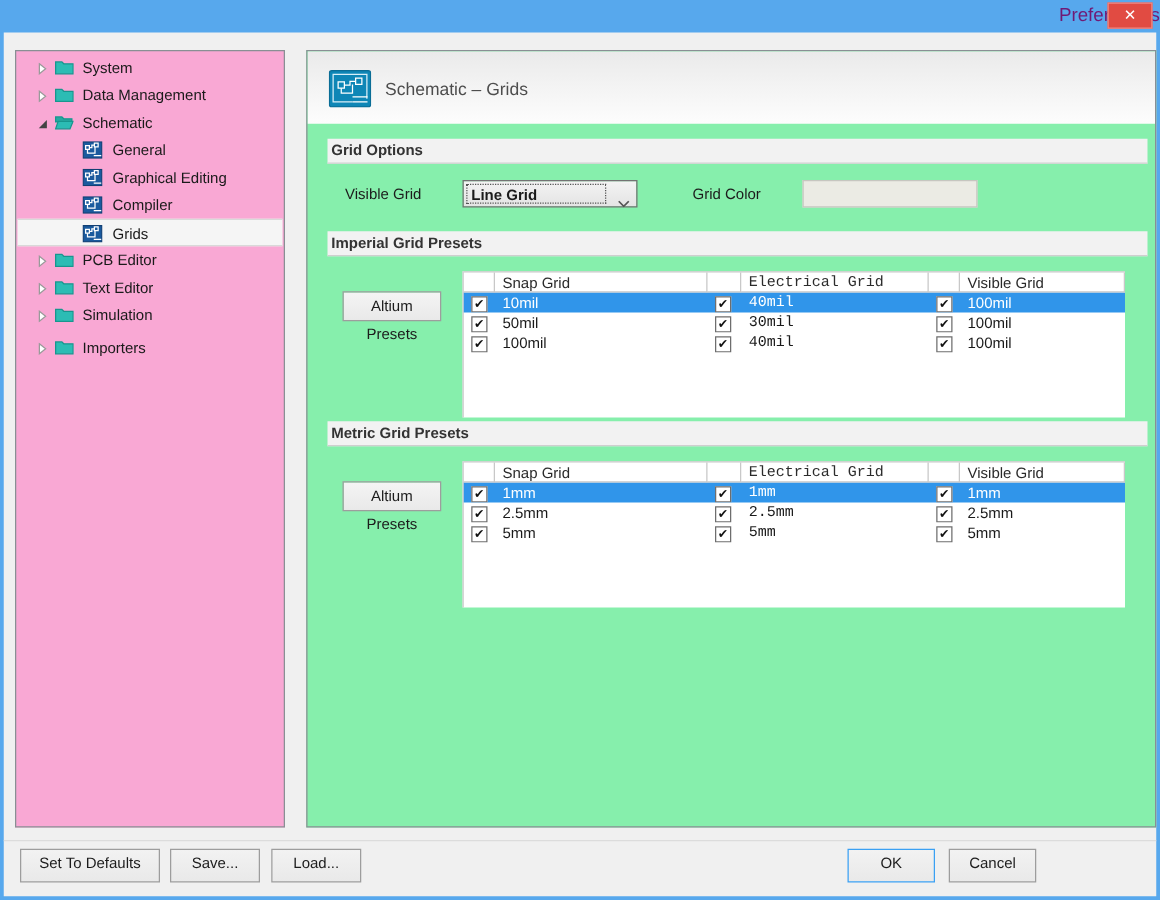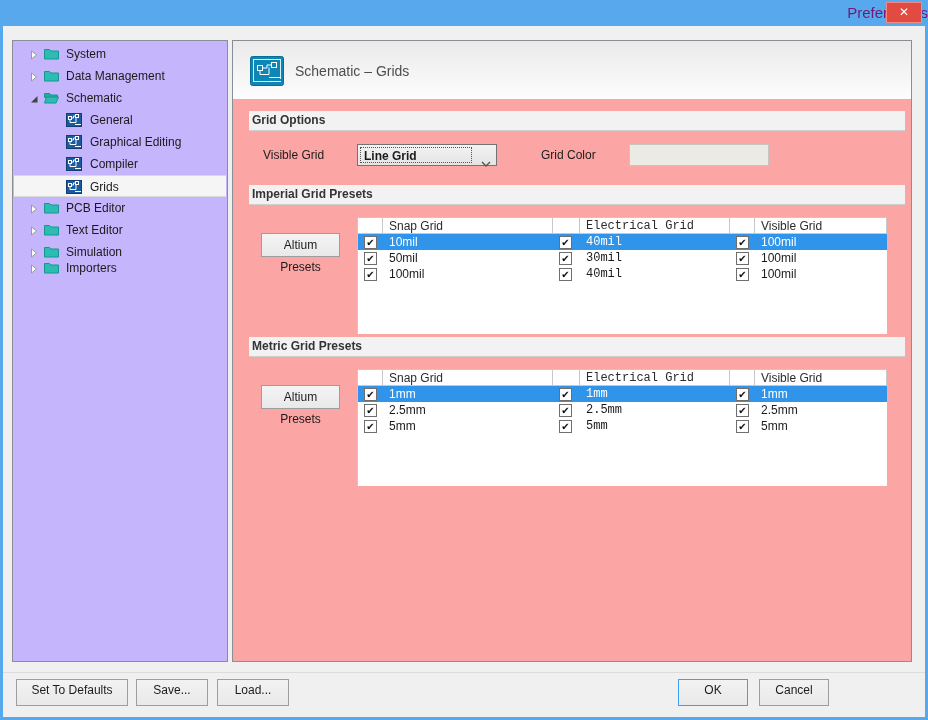--- a/index.html
+++ b/index.html
@@ -6,22 +6,22 @@
   html,body { width:928px; height:720px; font-family:"Liberation Sans", sans-serif; }
   .window { position:relative; width:928px; height:720px; background:#f0f0f0;
             border-left:3px solid #57a8ed; border-right:3px solid #57a8ed; border-bottom:3px solid #57a8ed; }
   .titlebar { position:absolute; left:-3px; top:0; width:928px; height:26px; background:#57a8ed; }
   .title { position:absolute; left:0; right:0; top:4px; text-align:right; font-size:15px; color:#701a75; }
   .closebtn { position:absolute; right:6px; top:2px; width:36px; height:21px; background:#e14b42;
               border:1px solid #ef8a84; color:#fff; font-size:12px; text-align:center; line-height:19px; }
   .content { position:absolute; left:0; top:26px; width:922px; height:691px; }
 
   
-  .treepanel { position:absolute; left:9px; top:14px; width:216px; height:622px; background:#c4b5fd; border:1px solid #898f94;text-decoration:underline; }
-  .mainpanel { position:absolute; left:229px; top:14px; width:680px; height:622px; background:#fca5a5; border:1px solid #898f94; overflow:hidden;padding-left:24px; }
+  .treepanel { position:absolute; left:9px; top:14px; width:216px; height:622px; background:#f9a8d4; border:1px solid #898f94;text-decoration:underline; }
+  .mainpanel { position:absolute; left:242px; top:14px; width:680px; height:622px; background:#86efac; border:1px solid #898f94; overflow:hidden;padding-left:24px; }
   .panelheader { position:absolute; left:0; top:0; width:100%; height:58px; background:linear-gradient(#eaeaea,#fdfdfd); }
 
   
   .titem { position:absolute; left:1px; width:212px; height:22px; font-size:12px; color:#1a1a1a; cursor:default; }
   .titem .lbl { position:absolute; top:4px; }
   .titem.sel { background:#f5f5f5; border-top:1px solid #d9d9d9; border-bottom:1px solid #d9d9d9; }
   .tw  { position:absolute; left:16px; top:6px; width:9px; height:10px; }
   .ficon { position:absolute; left:30px; top:4px; }
   .sicon { position:absolute; left:52px; top:4px; }
   .lbl0 { left:52px; } .lbl1 { left:76px; }
@@ -177,21 +177,21 @@
       <div class="titem" style="top:200px">
         <span class="tw"><svg width="9" height="10">
               <path d="M1.5 1 L6.5 5 L1.5 9 Z" fill="#fff" stroke="#9a9a9a"></path>
             </svg></span>
         <span class="ficon"><svg width="15" height="13">
               <path d="M0.5 2.5 h5 l1.5 1.5 h7.5 v8 h-14 z" fill="#2cbcb4" stroke="#17968e"></path>
             </svg></span>
         <span class="lbl lbl0">Simulation</span>
       </div>
 
-      <div class="titem" style="top:216px">
+      <div class="titem" style="top:226px">
         <span class="tw"><svg width="9" height="10">
               <path d="M1.5 1 L6.5 5 L1.5 9 Z" fill="#fff" stroke="#9a9a9a"></path>
             </svg></span>
         <span class="ficon"><svg width="15" height="13">
               <path d="M0.5 2.5 h5 l1.5 1.5 h7.5 v8 h-14 z" fill="#2cbcb4" stroke="#17968e"></path>
             </svg></span>
         <span class="lbl lbl0">Importers</span>
       </div>
 
     </div>

